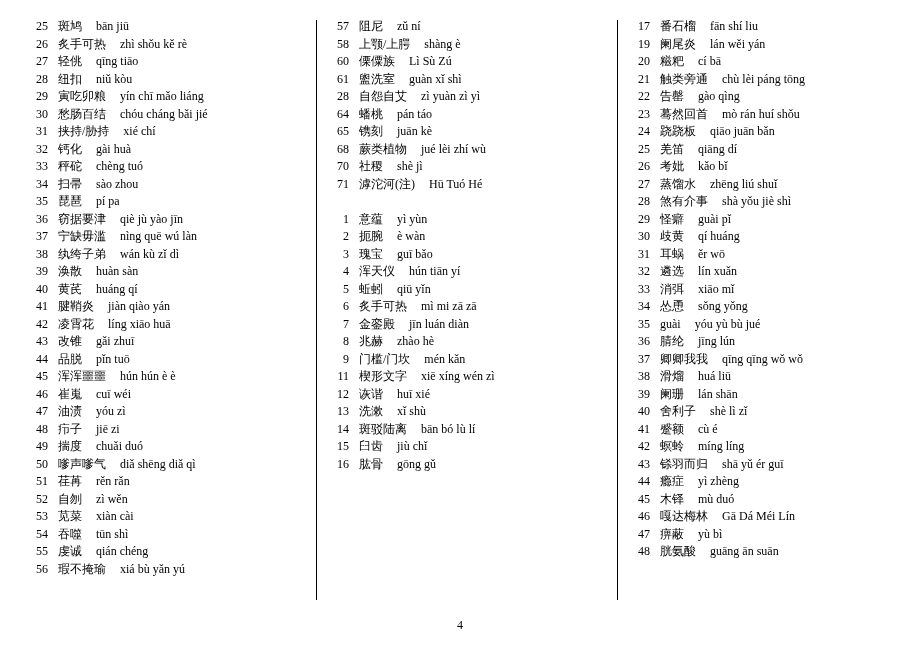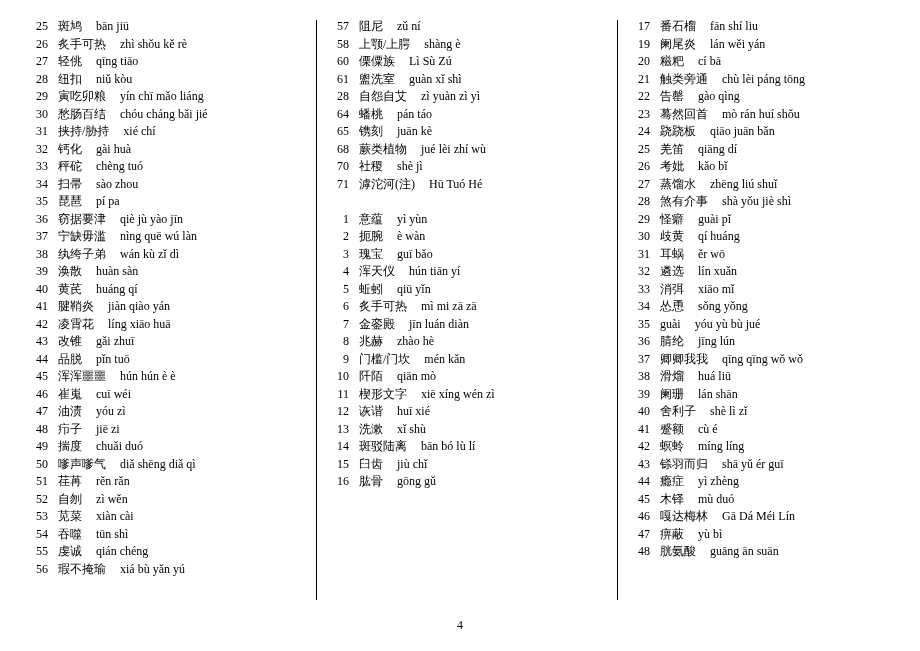--- a/index.html
+++ b/index.html
@@ -317,25 +317,20 @@
         <span class="num">8</span>
         <span class="hz">兆赫</span>
         <span class="py">zhào hè</span>
       </div>
       <div class="row">
         <span class="num">9</span>
         <span class="hz">门槛/门坎</span>
         <span class="py">mén kǎn</span>
       </div>
       <div class="row">
-        <span class="num">10</span>
-        <span class="hz">阡陌</span>
-        <span class="py">qiān mò</span>
-      </div>
-      <div class="row">
         <span class="num">11</span>
         <span class="hz">楔形文字</span>
         <span class="py">xiē xíng wén zì</span>
       </div>
       <div class="row">
         <span class="num">12</span>
         <span class="hz">诙谐</span>
         <span class="py">huī xié</span>
       </div>
       <div class="row">

